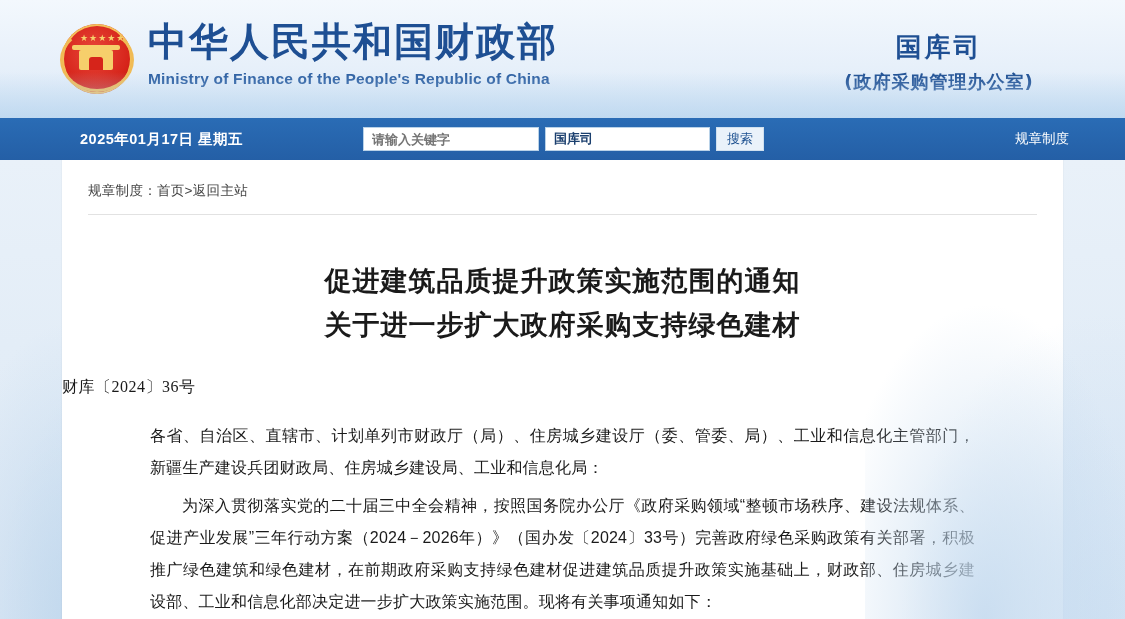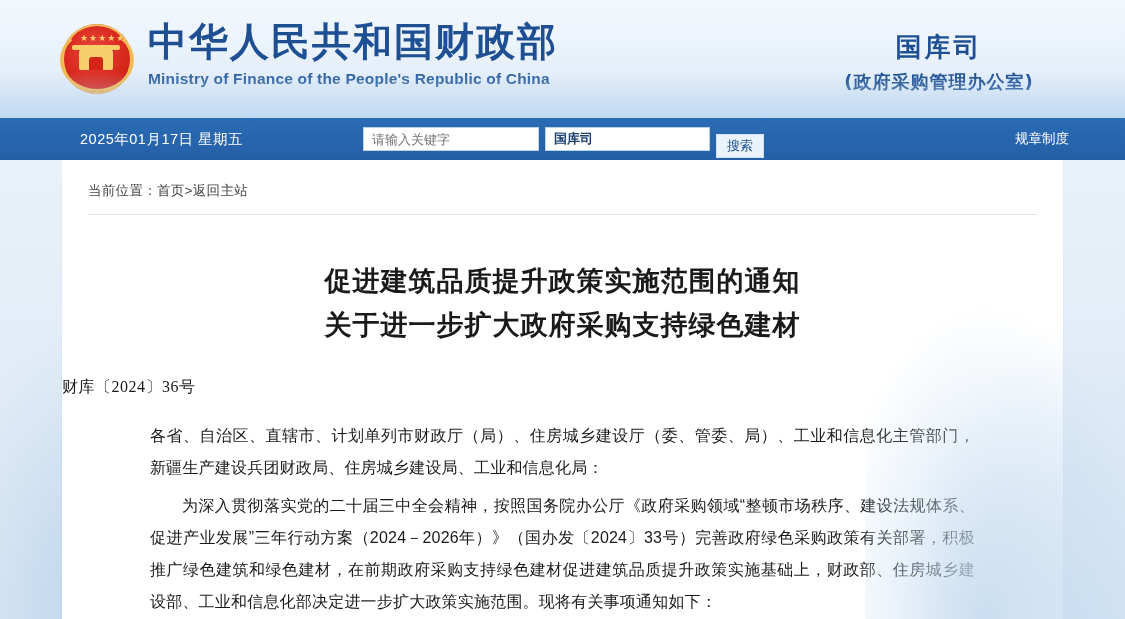--- a/index.html
+++ b/index.html
@@ -148,21 +148,21 @@
     height: 42px;
     background: linear-gradient(180deg, #2a6cb5 0%, #245fa6 100%);
     color: #fff;
   }
   .nav-date {
     position: absolute;
     left: 80px;
     top: 0;
     line-height: 42px;
     font-size: 14.5px;
-    font-weight: normal;
+    font-weight: bold;
     letter-spacing: 0.5px;
     white-space: nowrap;
   }
   .search-input, .search-scope {
     position: absolute;
     top: 9px;
     height: 24px;
     box-sizing: border-box;
     border: 1px solid #b9d2e8;
     background: #ffffff;
@@ -170,31 +170,32 @@
     color: #333;
     padding: 0 8px;
     line-height: 22px;
     font-family: "Liberation Sans", sans-serif;
     outline: none;
   }
   .search-input {
     left: 363px;
     width: 176px;
     color: #8a8a8a;
+    font-weight: bold;
   }
   .search-scope {
     left: 545px;
     width: 165px;
     color: #1b3f6e;
     font-weight: bold;
   }
   .search-btn {
     position: absolute;
     left: 716px;
-    top: 16px;
+    top: 9px;
     height: 24px;
     padding: 0 10px;
     background: #eaf2fa;
     border: 1px solid #cfe0ef;
     color: #1b4f8f;
     font-size: 13px;
     line-height: 22px;
     font-family: "Liberation Sans", sans-serif;
     cursor: pointer;
   }
@@ -338,21 +339,21 @@
 
     <button class="search-btn">搜索</button>
 
     <a class="nav-back" href="#">规章制度</a>
   </div>
 
   <div class="body-wrap">
     <div class="content-card">
 
       <div class="breadcrumb">
-        <span>当前位置：</span><a href="#">首页</a><span>&gt;</span><a href="#">返回主站</a>
+        <span>规章制度：</span><a href="#">首页</a><span>&gt;</span><a href="#">返回主站</a>
       </div>
 
       <div class="divider"></div>
 
       <div class="doc-title">
         <div>促进建筑品质提升政策实施范围的通知</div>
         <div>关于进一步扩大政府采购支持绿色建材</div>
       </div>
 
       <div class="doc-number">财库〔2024〕36号</div>

